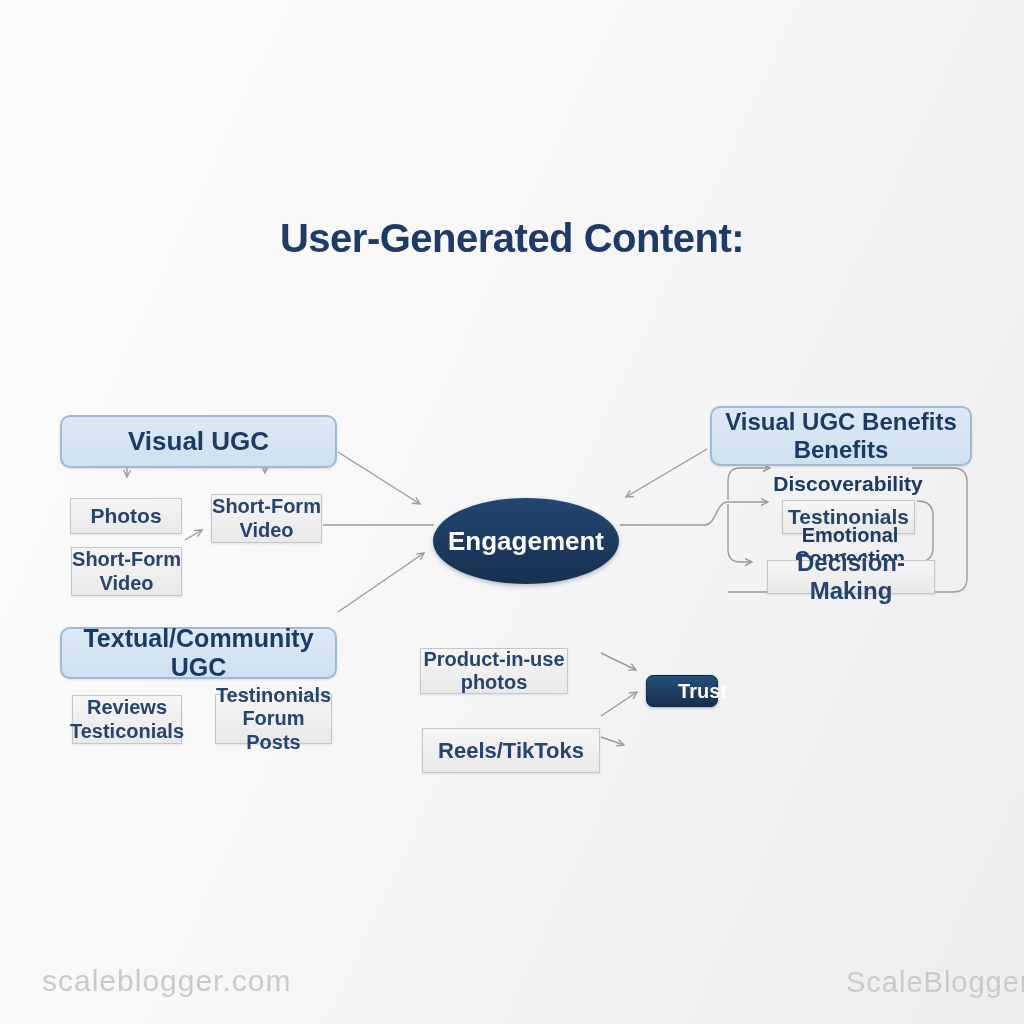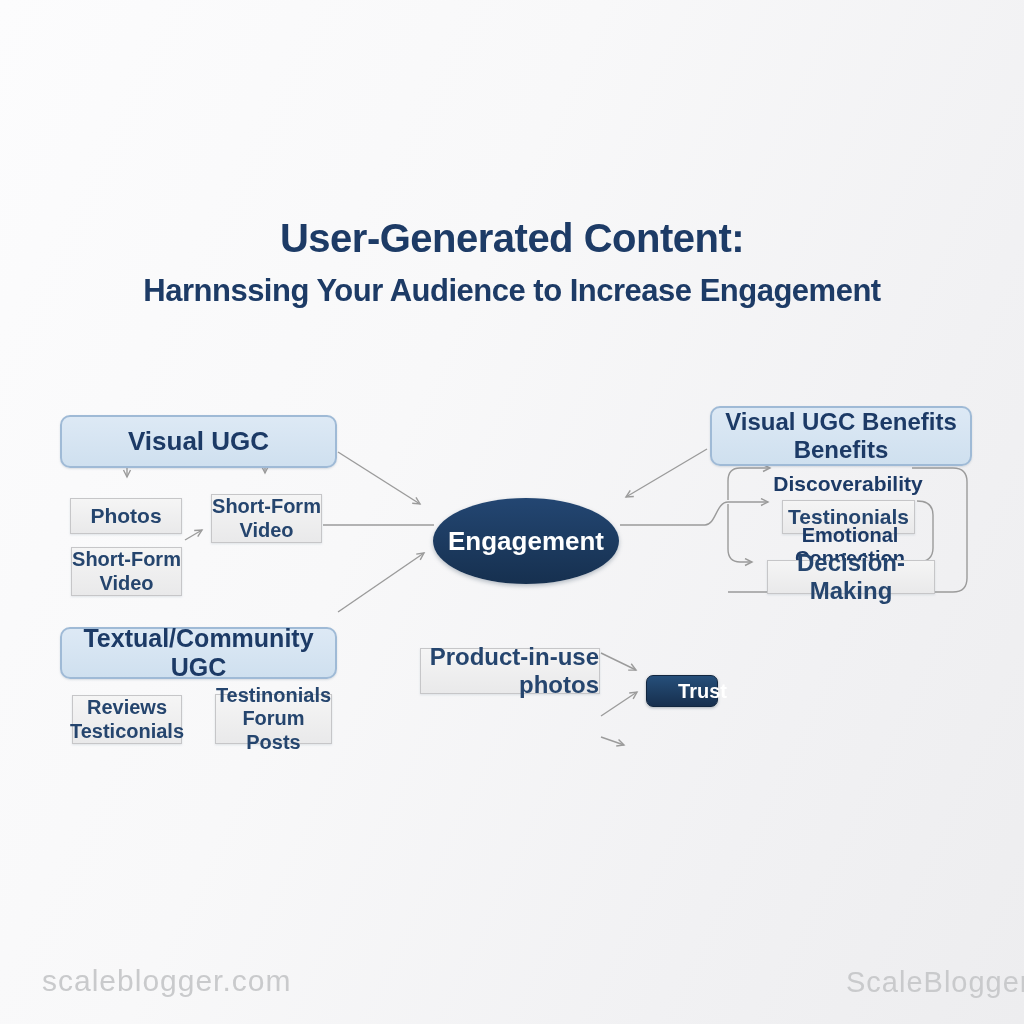--- a/index.html
+++ b/index.html
@@ -81,21 +81,20 @@
       <path d="M728,504 L728,549 Q728,562 740,562 L752,562" marker-end="url(#arr)"></path>
       <path d="M912,468 L953,468 Q967,468 967,482 L967,578 Q967,592 953,592 L728,592"></path>
       <path d="M917,501 Q933,501 933,515 L933,548 Q933,562 917,562"></path>
       <path d="M601,653 L636,670" marker-end="url(#arr)"></path>
       <path d="M601,716 L637,692" marker-end="url(#arr)"></path>
       <path d="M601,737 L624,745" marker-end="url(#arr)"></path>
     </g>
   </svg>
 
   <div class="abs title1">User-Generated Content:</div>
-  <div class="abs title2">Harnnssing Your Audience to Increase Engagement</div>
 
   <div class="abs center box-blue" style="left:60px;top:399px;width:277px;height:53px;font-size:26px;">
     <span>Visual UGC</span>
   </div>
   <div class="abs center box-gray" style="left:70px;top:482px;width:112px;height:36px;font-size:21px;">
     <span>Photos</span>
   </div>
   <div class="abs center box-gray" style="left:211px;top:478px;width:111px;height:49px;font-size:20px;">
     <span class="multiline">Short-Form
 Video</span>
@@ -131,23 +130,26 @@
   </div>
   <div class="abs center box-gray" style="left:72px;top:679px;width:110px;height:49px;font-size:20px;">
     <span class="multiline">Reviews
 Testiconials</span>
   </div>
   <div class="abs center box-gray" style="left:215px;top:678px;width:117px;height:50px;font-size:20px;">
     <span class="multiline">Testinonials
 Forum Posts</span>
   </div>
 
-  <div class="abs center box-gray" style="left:420px;top:632px;width:180px;height:46px;font-size:24px;text-align:right;">
+  <div class="abs center box-gray" style="left:420px;top:632px;width:148px;height:46px;font-size:20px;">
     <span>Product-in-use photos</span>
   </div>
   <div class="abs center box-dark" style="left:646px;top:659px;width:72px;height:32px;font-size:20px;padding-left:41px;">
     <span>Trust</span>
+  </div>
+  <div class="abs center box-gray" style="left:422px;top:712px;width:178px;height:45px;font-size:22px;">
+    <span>Reels/TikToks</span>
   </div>
 
   <div class="abs watermark" style="left:42px;top:948px;font-size:30px;">scaleblogger.com</div>
   <div class="abs watermark" style="left:846px;top:950px;font-size:29px;">ScaleBlogger</div>
 
 </div>
 
 </body></html>

